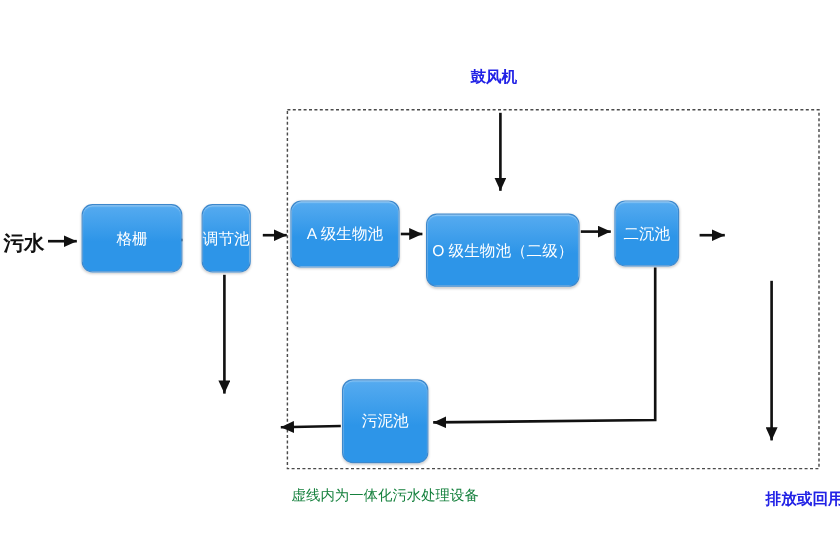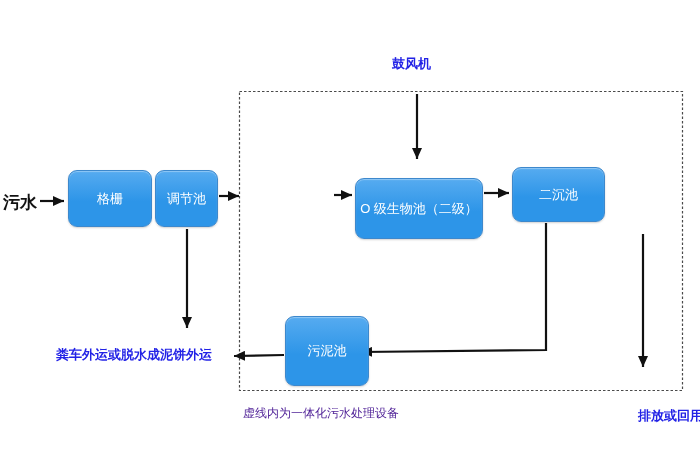--- a/index.html
+++ b/index.html
@@ -20,21 +20,21 @@
     text-align:center;
     box-shadow:inset 0 1px 1px rgba(255,255,255,.35), 0 1px 2px rgba(0,0,0,.18);
     box-sizing:border-box;
     white-space:nowrap;
   }
   .annot-blue{
     position:absolute;color:var(--annotation_blue);font-weight:bold;
     font-size:13px;white-space:nowrap;
   }
   .annot-black{
-    position:absolute;color:#4c1d95;font-size:12px;white-space:nowrap;
+    position:absolute;color:#15803d;font-size:12px;white-space:nowrap;
   }
   .source-label{
     position:absolute;color:#111111;font-weight:bold;font-size:17px;white-space:nowrap;
   }
   .arrow{stroke:var(--arrow);stroke-width:2.2;fill:none;}
   #ah path{fill:var(--arrow);}
   .dashedbox{stroke:var(--dashed_border);stroke-width:1.2;fill:none;stroke-dasharray:2.5 2;}
 </style>
 </head>
 <body>
@@ -60,41 +60,43 @@
     <path class="arrow" d="M187,229 L187,328" marker-end="url(#ah)"></path>
     <path class="arrow" d="M546,223 L546,350 L361,352" marker-end="url(#ah)"></path>
     <path class="arrow" d="M284,355 L234,356" marker-end="url(#ah)"></path>
     <path class="arrow" d="M643,234 L643,367" marker-end="url(#ah)"></path>
   </svg>
 
   <div class="node" style="left:68px;top:170px;width:84px;height:57px">
     <span>格栅</span>
   </div>
 
-  <div class="node" style="left:155px;top:170px;width:63px;height:57px">
+  <div class="node" style="left:168px;top:170px;width:41px;height:57px">
     <span>调节池</span>
   </div>
 
+  <div class="node" style="left:242px;top:167px;width:91px;height:56px">
+    <span>A 级生物池</span>
+  </div>
 
   <div class="node" style="left:355px;top:178px;width:128px;height:61px">
     <span>O 级生物池（二级）</span>
   </div>
 
-  <div class="node" style="left:512px;top:167px;width:93px;height:55px">
+  <div class="node" style="left:512px;top:167px;width:54px;height:55px">
     <span>二沉池</span>
   </div>
 
 
-  <div class="node" style="left:285px;top:316px;width:84px;height:70px">
+  <div class="node" style="left:285px;top:316px;width:72px;height:70px">
     <span>污泥池</span>
   </div>
 
   <div class="source-label" style="left:3px;top:191px">污水</div>
 
   <div class="annot-blue" style="left:392px;top:55px">鼓风机</div>
 
-  <div class="annot-blue" style="left:56px;top:346px">粪车外运或脱水成泥饼外运</div>
 
   <div class="annot-black" style="left:243px;top:405px">虚线内为一体化污水处理设备</div>
 
   <div class="annot-blue" style="left:638px;top:407px">排放或回用</div>
 
 </div>
 
 </body></html>

